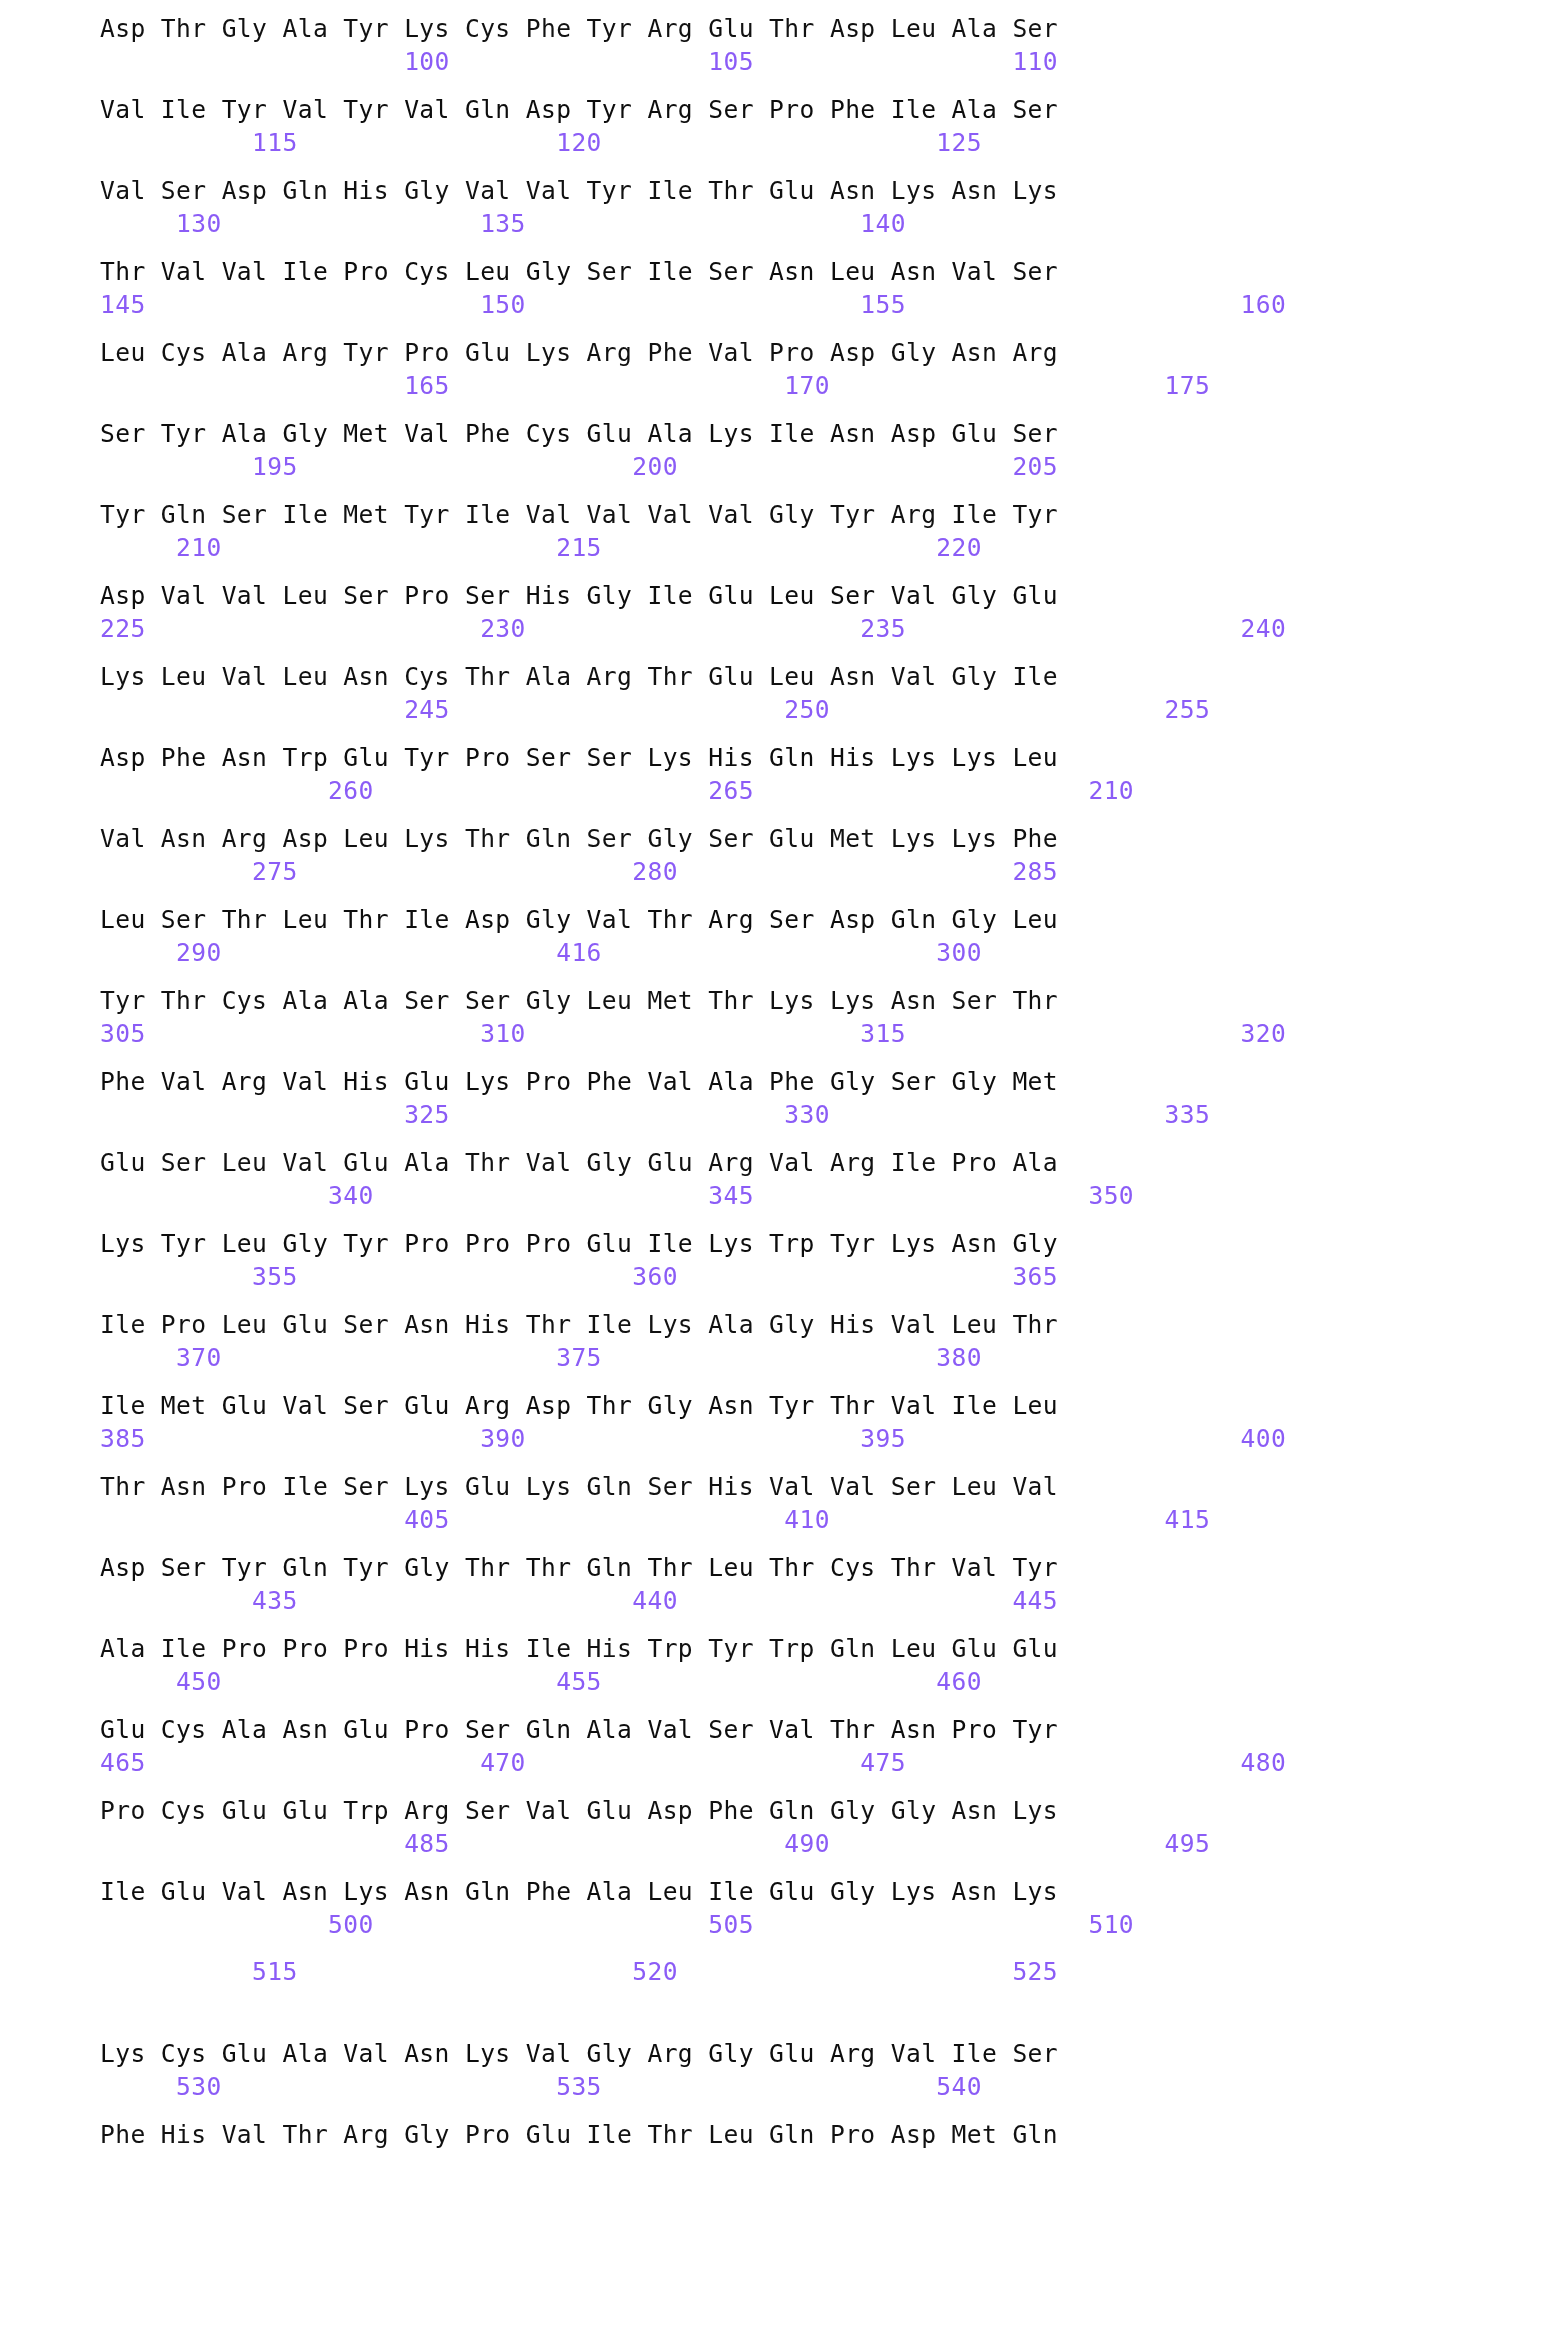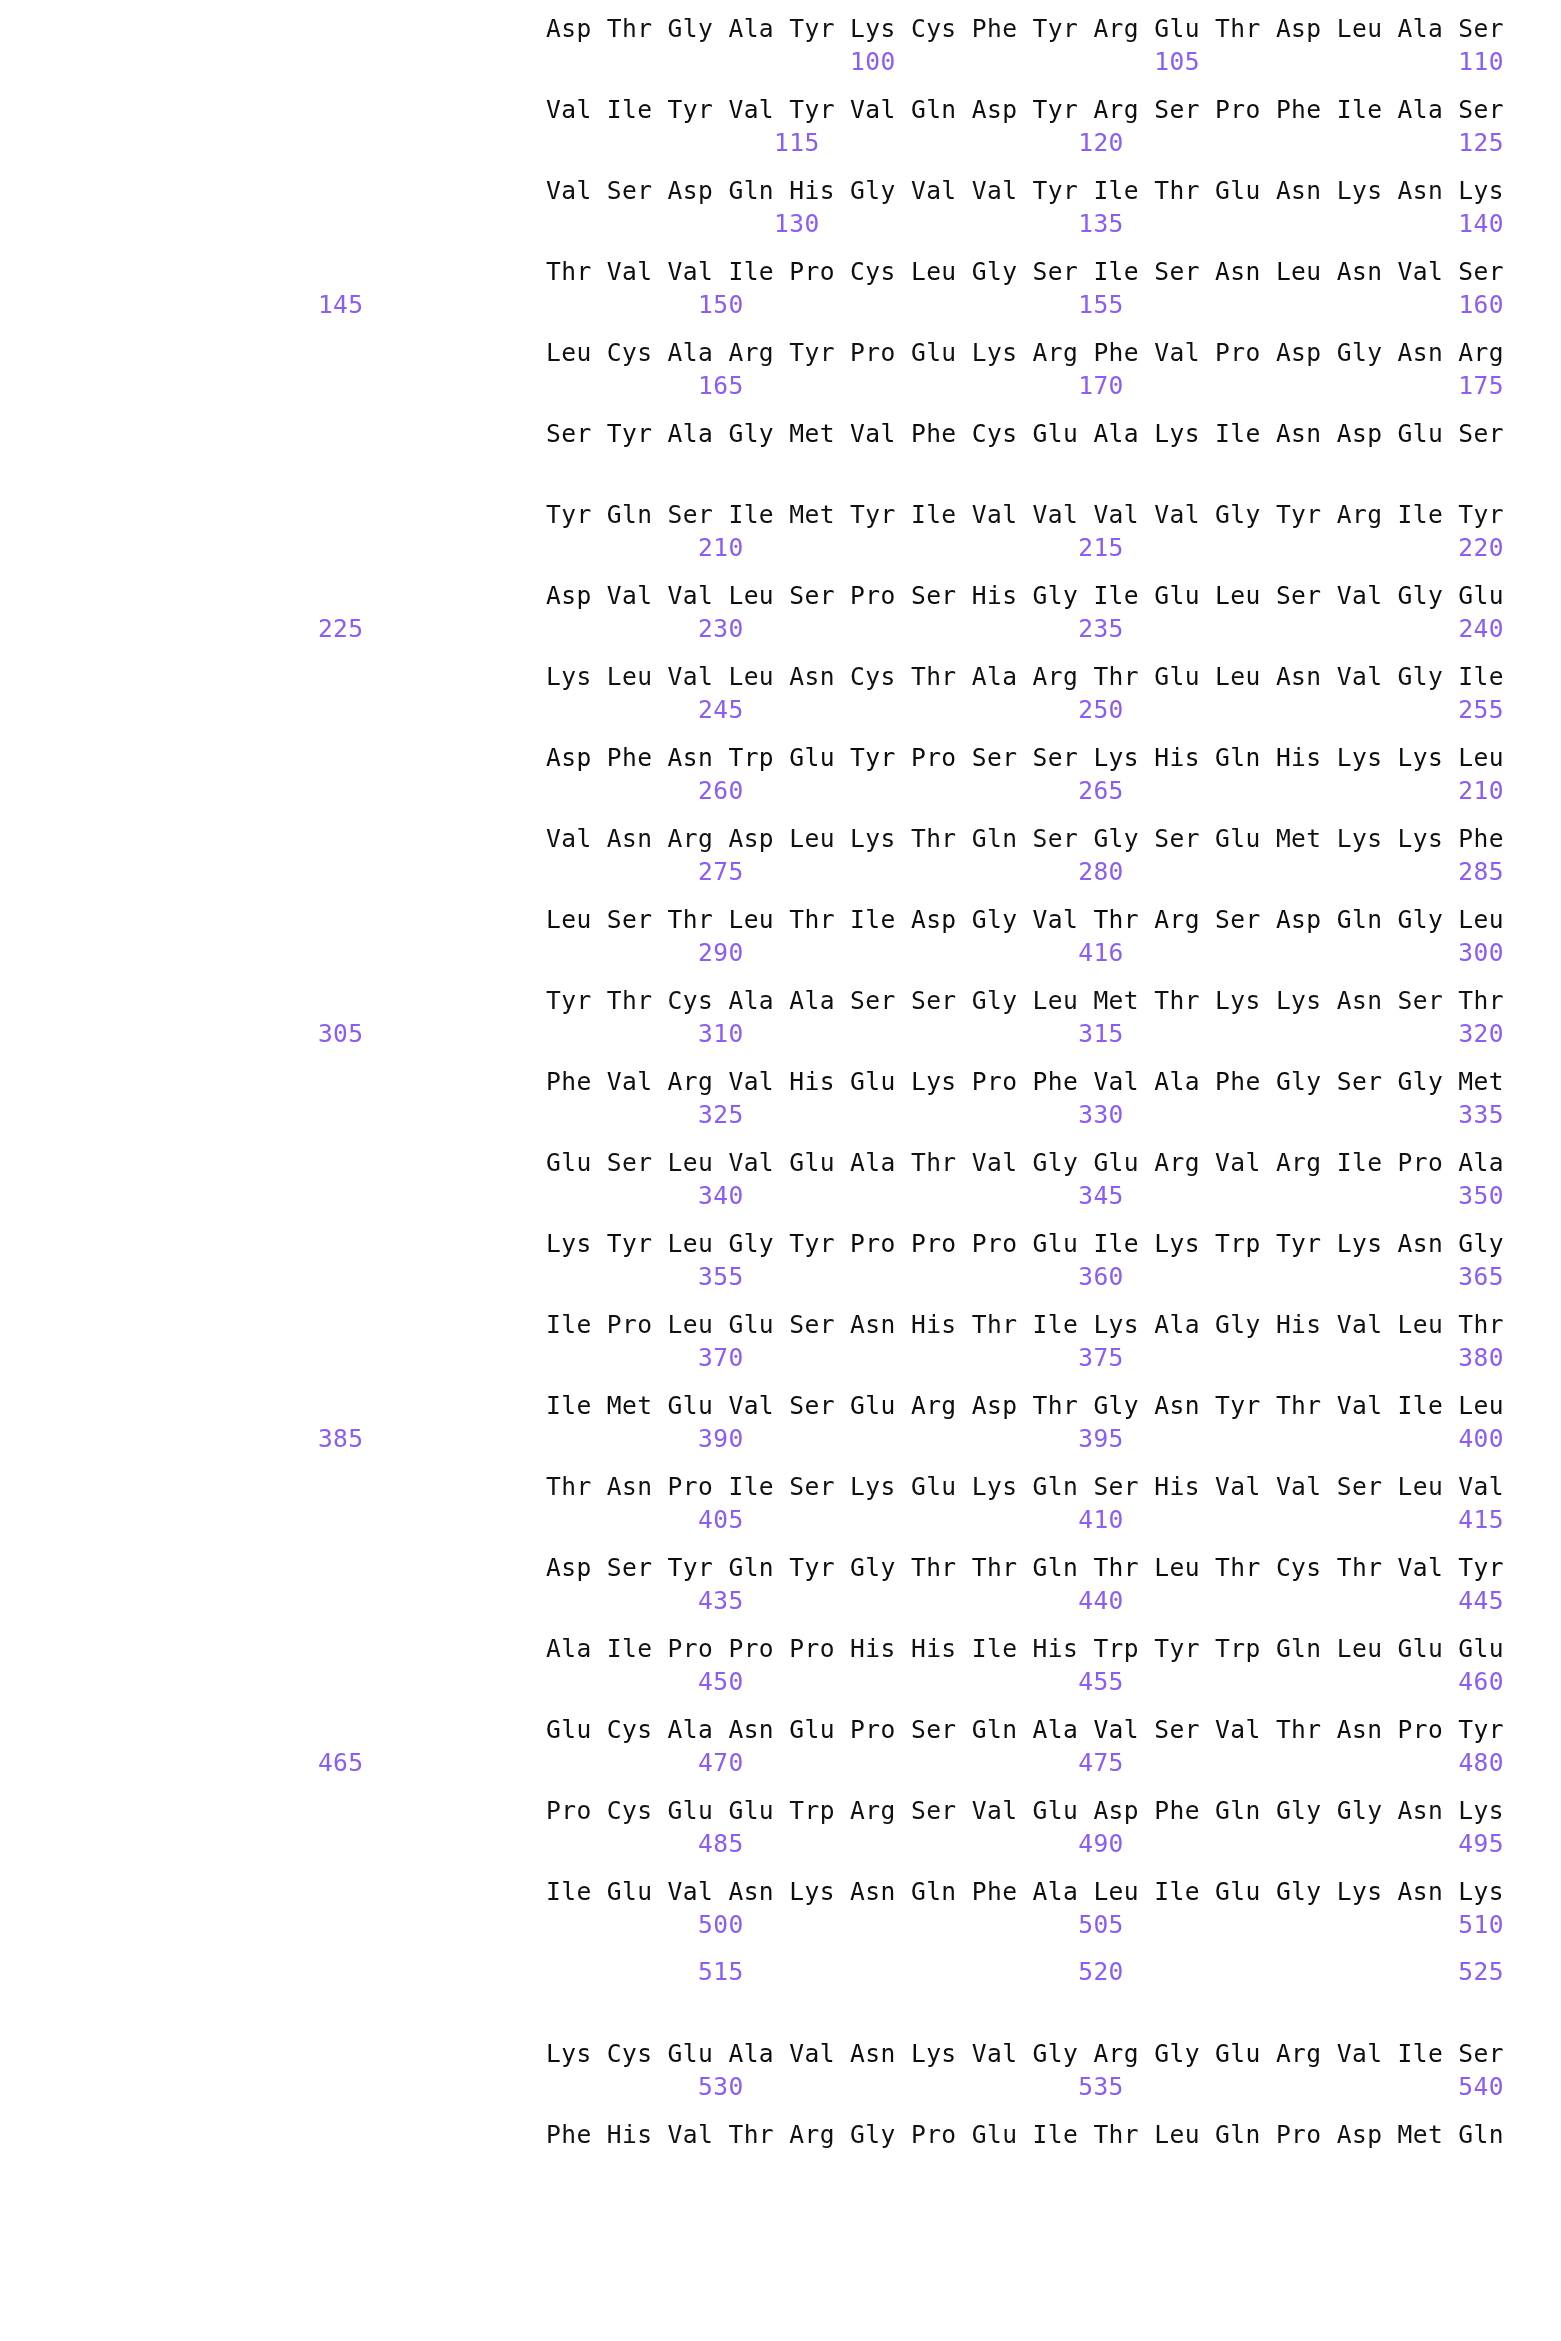--- a/index.html
+++ b/index.html
@@ -22,21 +22,20 @@
   }
   .sequence-block {
     margin: 0 auto;
     width: 1447px;
     padding-left: 43px;
     box-sizing: border-box;
   }
   .seq-row {
     position: relative;
     height: 81px;
-    text-align: right;
   }
   .residue-line {
     font-size: 24.6px;
     line-height: 32px;
     letter-spacing: 0.4px;
     color: #0a0a0a;
     white-space: pre;
     height: 34px;
   }
   .number-line {
@@ -71,20 +70,21 @@
       <div class="seq-row">
         <div class="residue-line">Thr Val Val Ile Pro Cys Leu Gly Ser Ile Ser Asn Leu Asn Val Ser</div>
         <div class="number-line">145                      150                      155                      160</div>
       </div>
       <div class="seq-row">
         <div class="residue-line">Leu Cys Ala Arg Tyr Pro Glu Lys Arg Phe Val Pro Asp Gly Asn Arg</div>
         <div class="number-line">                    165                      170                      175</div>
       </div>
       <div class="seq-row">
         <div class="residue-line">Ser Tyr Ala Gly Met Val Phe Cys Glu Ala Lys Ile Asn Asp Glu Ser</div>
+        <div class="number-line">          195                      200                      205</div>
       </div>
       <div class="seq-row">
         <div class="residue-line">Tyr Gln Ser Ile Met Tyr Ile Val Val Val Val Gly Tyr Arg Ile Tyr</div>
         <div class="number-line">     210                      215                      220</div>
       </div>
       <div class="seq-row">
         <div class="residue-line">Asp Val Val Leu Ser Pro Ser His Gly Ile Glu Leu Ser Val Gly Glu</div>
         <div class="number-line">225                      230                      235                      240</div>
       </div>
       <div class="seq-row">

